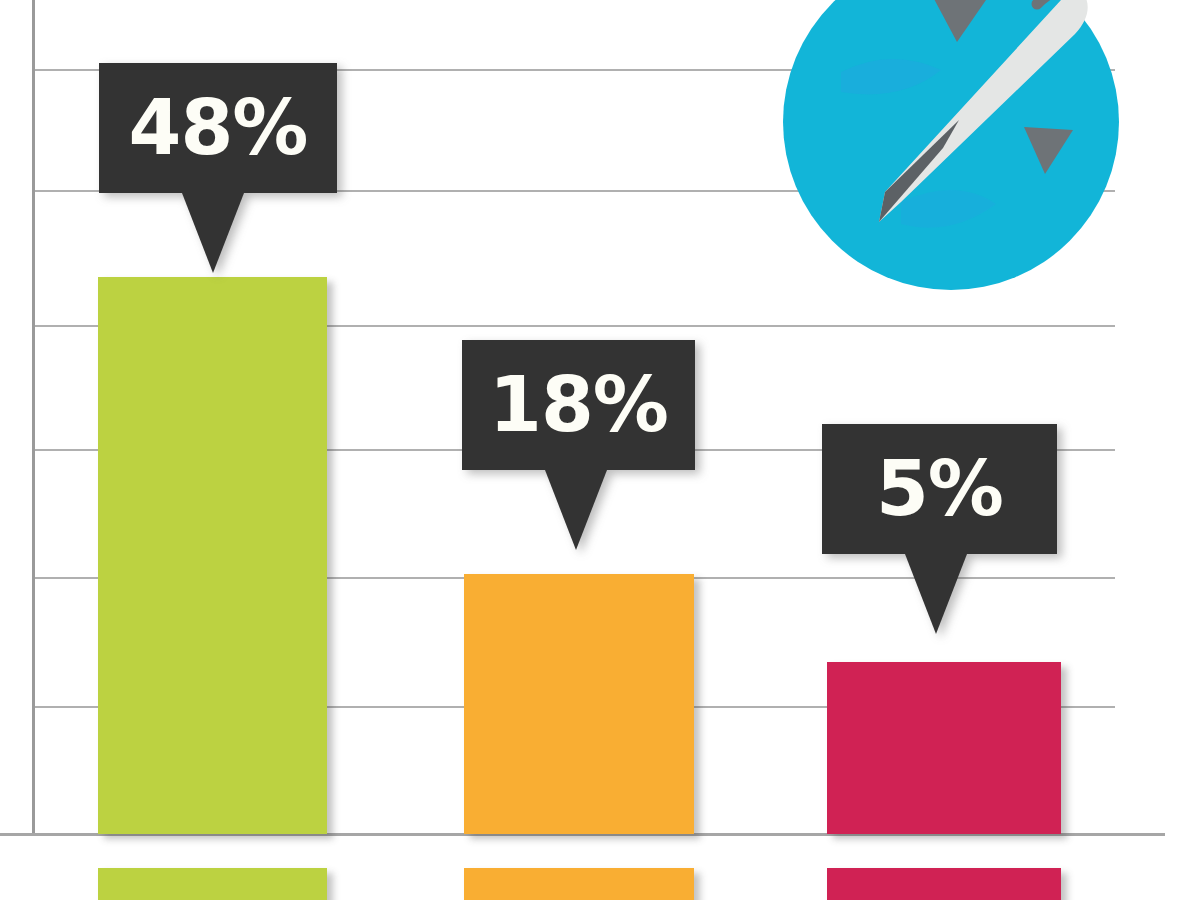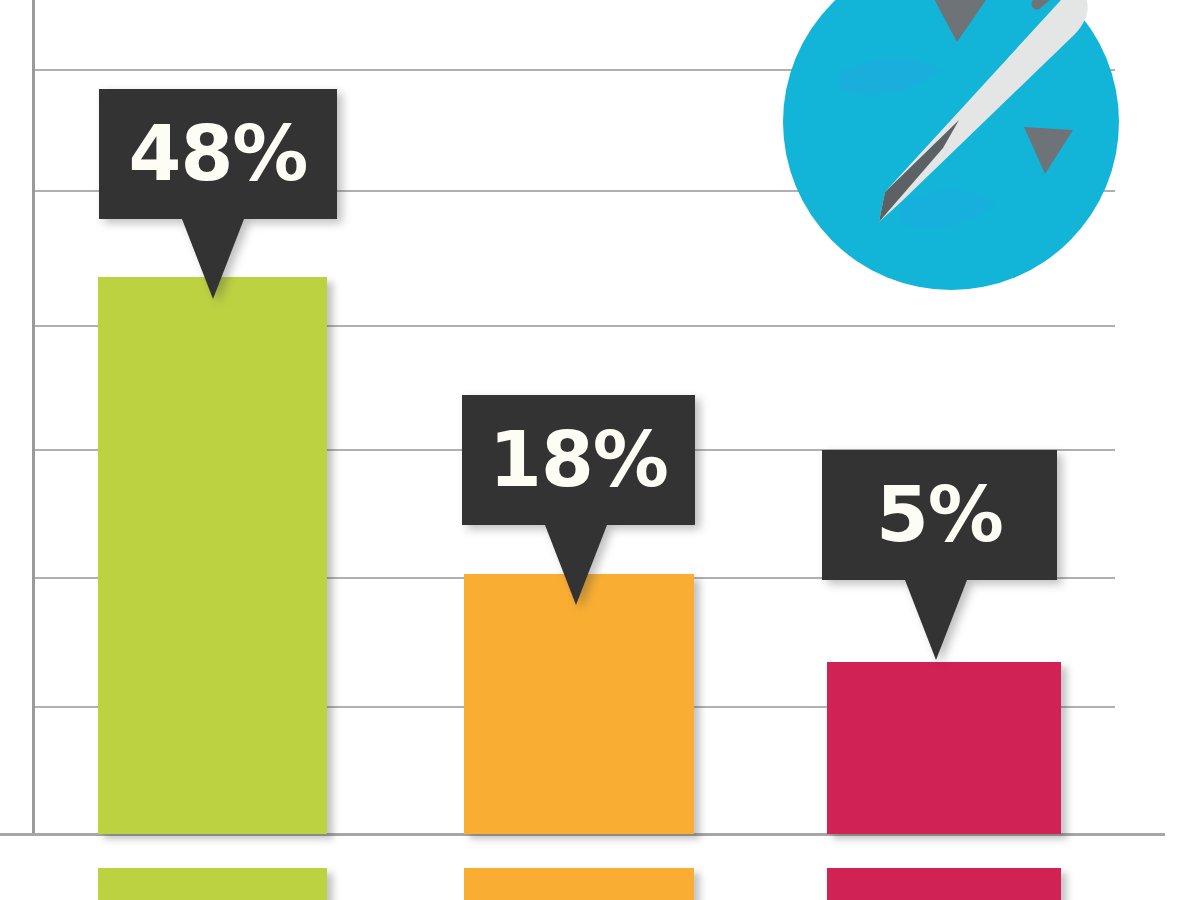--- a/index.html
+++ b/index.html
@@ -60,21 +60,20 @@
   }
   .bar-stub {
     position: absolute;
     box-shadow: 6px 5px 7px rgba(60,60,60,0.30);
   }
 
   
   .callout {
     position: absolute;
     filter: drop-shadow(5px 4px 5px rgba(70,70,70,0.35));
-    margin-top: 26px;
   }
   .callout-box {
     background: #333333;
     color: #fdfdf6;
     font-weight: bold;
     font-family: "DejaVu Sans", sans-serif;
     display: flex;
     align-items: center;
     justify-content: center;
     letter-spacing: -1px;
@@ -126,21 +125,21 @@
     <div class="bar-stub" style="left:827px; top:868px; width:234px; height:40px; background:#D02254;"></div>
   </div>
 
   <div class="callout c-48" style="left:99px; top:63px;">
     <div class="callout-box" style="width:238px; height:130px; font-size:76px;">
       <span>48%</span>
     </div>
     <div class="callout-tail"></div>
   </div>
 
-  <div class="callout c-18" style="left:462px; top:369px;">
+  <div class="callout c-18" style="left:462px; top:340px;">
     <div class="callout-box" style="width:233px; height:130px; font-size:76px;">
       <span>18%</span>
     </div>
     <div class="callout-tail"></div>
   </div>
 
   <div class="callout c-5" style="left:822px; top:424px;">
     <div class="callout-box" style="width:235px; height:130px; font-size:76px;">
       <span>5%</span>
     </div>

